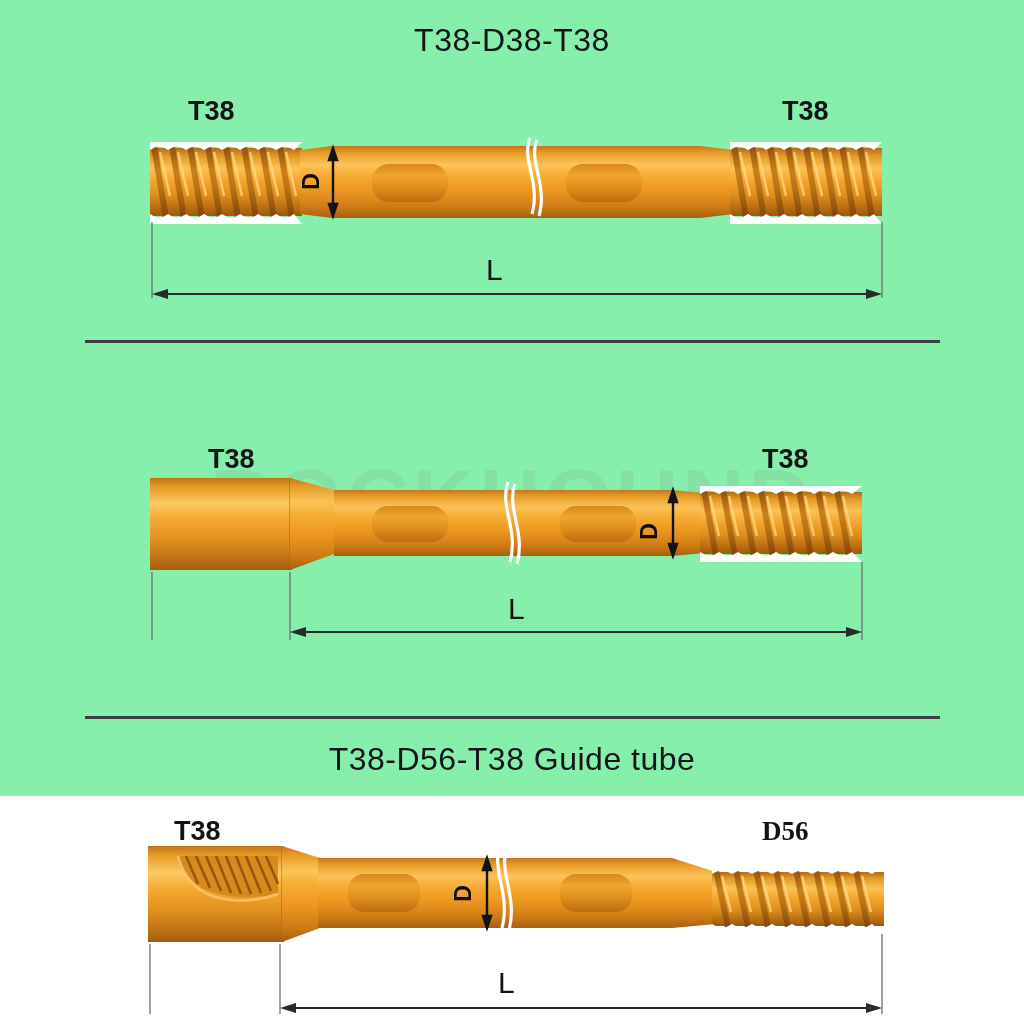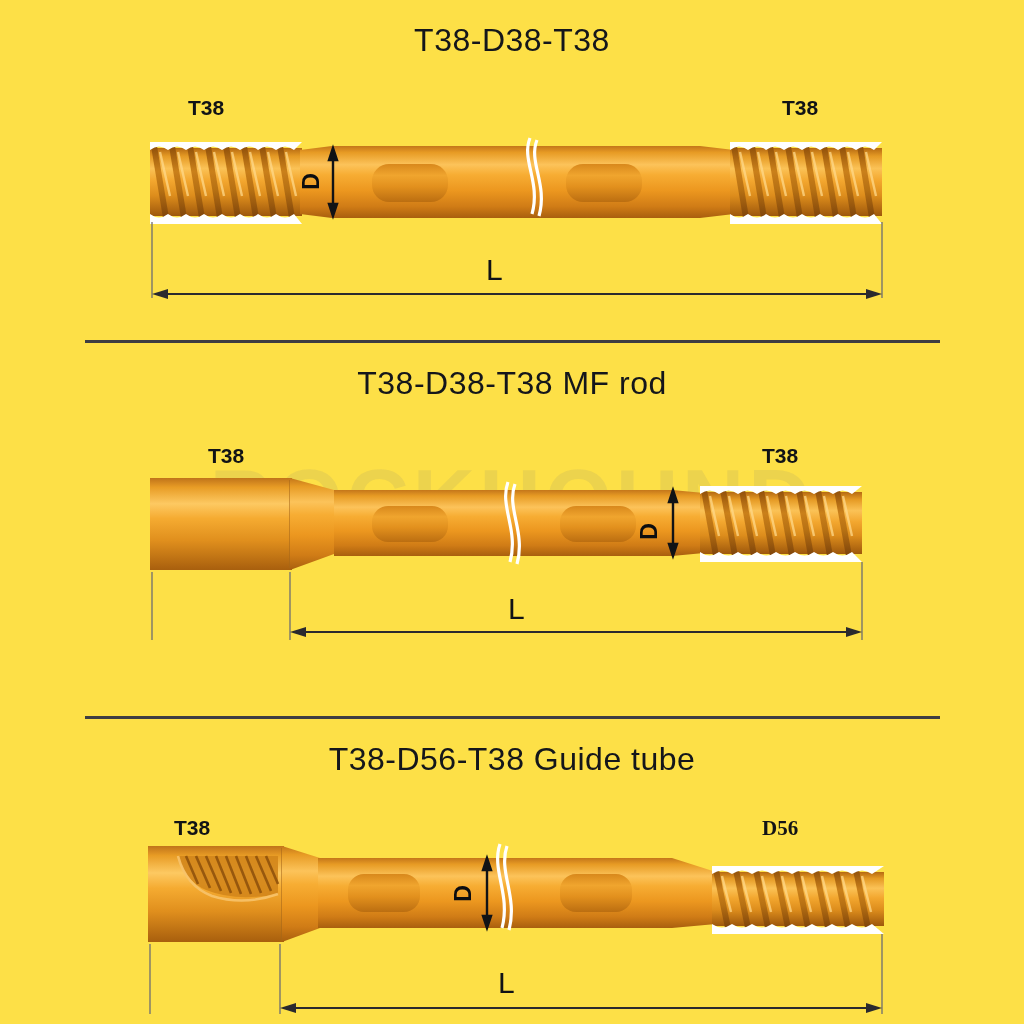--- a/index.html
+++ b/index.html
@@ -12,22 +12,22 @@
     width: 1024px;
     height: 1024px;
     font-family: "Liberation Sans", sans-serif;
     color: #111316;
     overflow: hidden;
     position: relative;
   }
   #sheet {
     position: relative;
     width: 1024px;
-    height: 1024px;
-    background: #fde047;
+    height: 796px;
+    background: #86efac;
   }
   .panel {
     position: absolute;
     left: 0;
     width: 1024px;
   }
   #panel-1 { top: 0;   height: 340px; }
   #panel-2 { top: 340px; height: 340px; }
   #panel-3 { top: 716px; height: 344px; }
 
@@ -49,21 +49,21 @@
     letter-spacing: 0.5px;
     color: #14161b;
     white-space: nowrap;
   }
   #panel-1 .panel-title { top: 22px; }
   #panel-2 .panel-title { top: 25px; }
   #panel-3 .panel-title { top: 25px; }
 
   .end-label {
     position: absolute;
-    font-size: 21px;
+    font-size: 27px;
     font-weight: 700;
     color: #111316;
     white-space: nowrap;
     letter-spacing: 0px;
   }
 
   .svg-stage {
     position: absolute;
     left: 0;
     top: 0;
@@ -255,21 +255,20 @@
       </g>
     </svg>
 
     <div class="d-text" style="left:303px; top:168px;">D</div>
     <div class="dim-text" style="left:486px; top:253px;">L</div>
   </section>
 
   <section class="panel" id="panel-2">
     <div class="divider"></div>
 
-    <div class="panel-title">T38-D38-T38 MF rod</div>
 
     <div class="watermark" style="top:110px;">ROCKHOUND</div>
 
     <div class="end-label" style="left:208px; top:104px;">T38</div>
     <div class="end-label" style="left:762px; top:104px;">T38</div>
 
     <svg class="svg-stage" viewBox="0 0 1024 344">
 
       <g>
         <rect x="150" y="138" width="142" height="92" fill="url(#sleeveGrad)"></rect>

